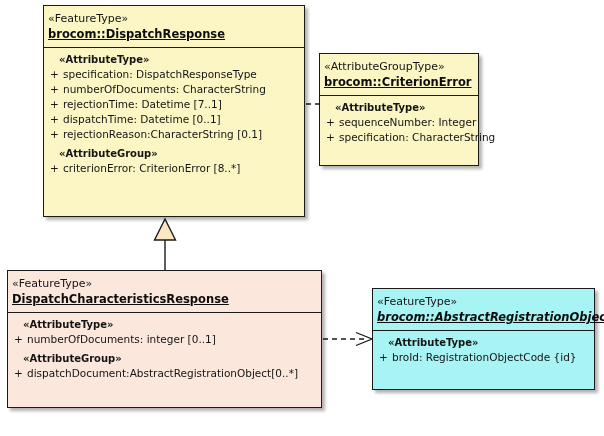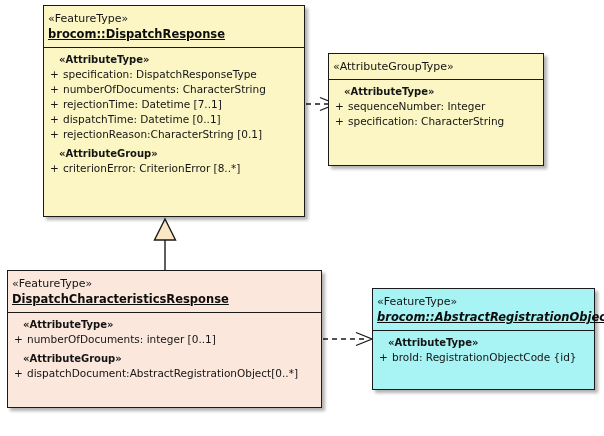--- a/index.html
+++ b/index.html
@@ -152,23 +152,24 @@
       </div>
 
       <div class="grp-label" style="margin-top:4px;">«AttributeGroup»</div>
       <div class="attr-row">
         <span class="attr-vis">+</span>
         <span class="attr-text">criterionError: CriterionError [8..*]</span>
       </div>
     </div>
   </div>
 
-  <div class="umlbox yellow" style="left:328px; top:53px; width:216px; height:113px;">
+  <div class="umlbox yellow" style="left:319px; top:53px; width:160px; height:113px;">
     <div class="uml-header">
       <div class="stereo">«AttributeGroupType»</div>
+      <div class="cls-name">brocom::CriterionError</div>
     </div>
     <div class="uml-body">
       <div class="grp-label">«AttributeType»</div>
       <div class="attr-row">
         <span class="attr-vis">+</span>
         <span class="attr-text">sequenceNumber: Integer</span>
       </div>
       <div class="attr-row">
         <span class="attr-vis">+</span>
         <span class="attr-text">specification: CharacterString</span>

